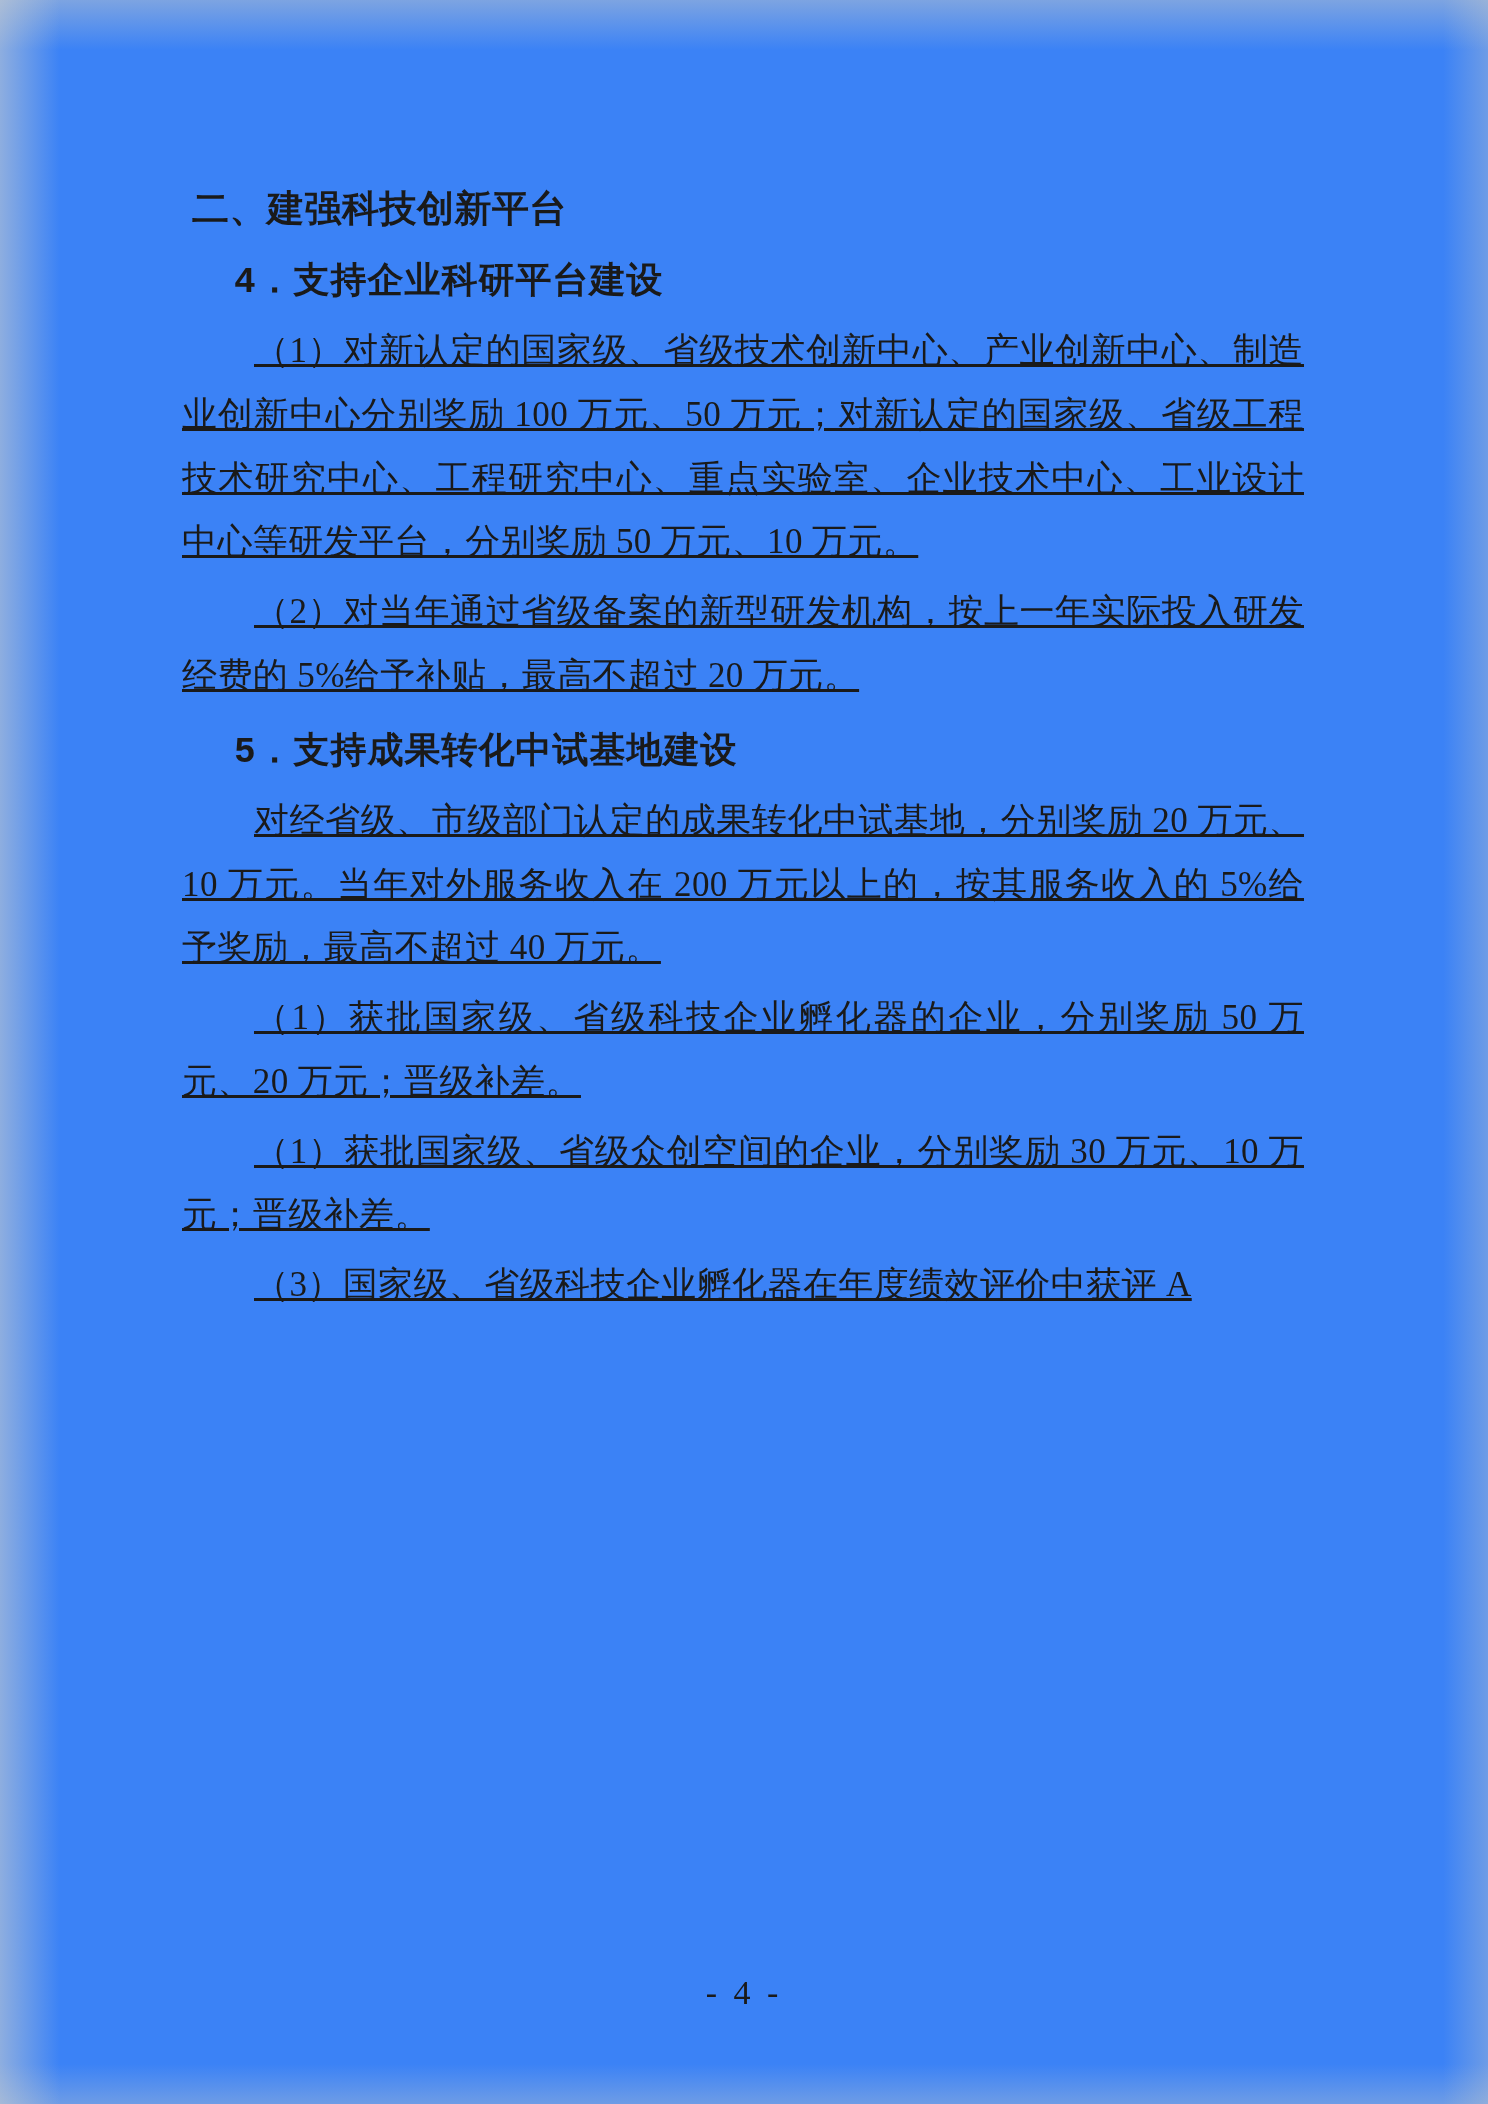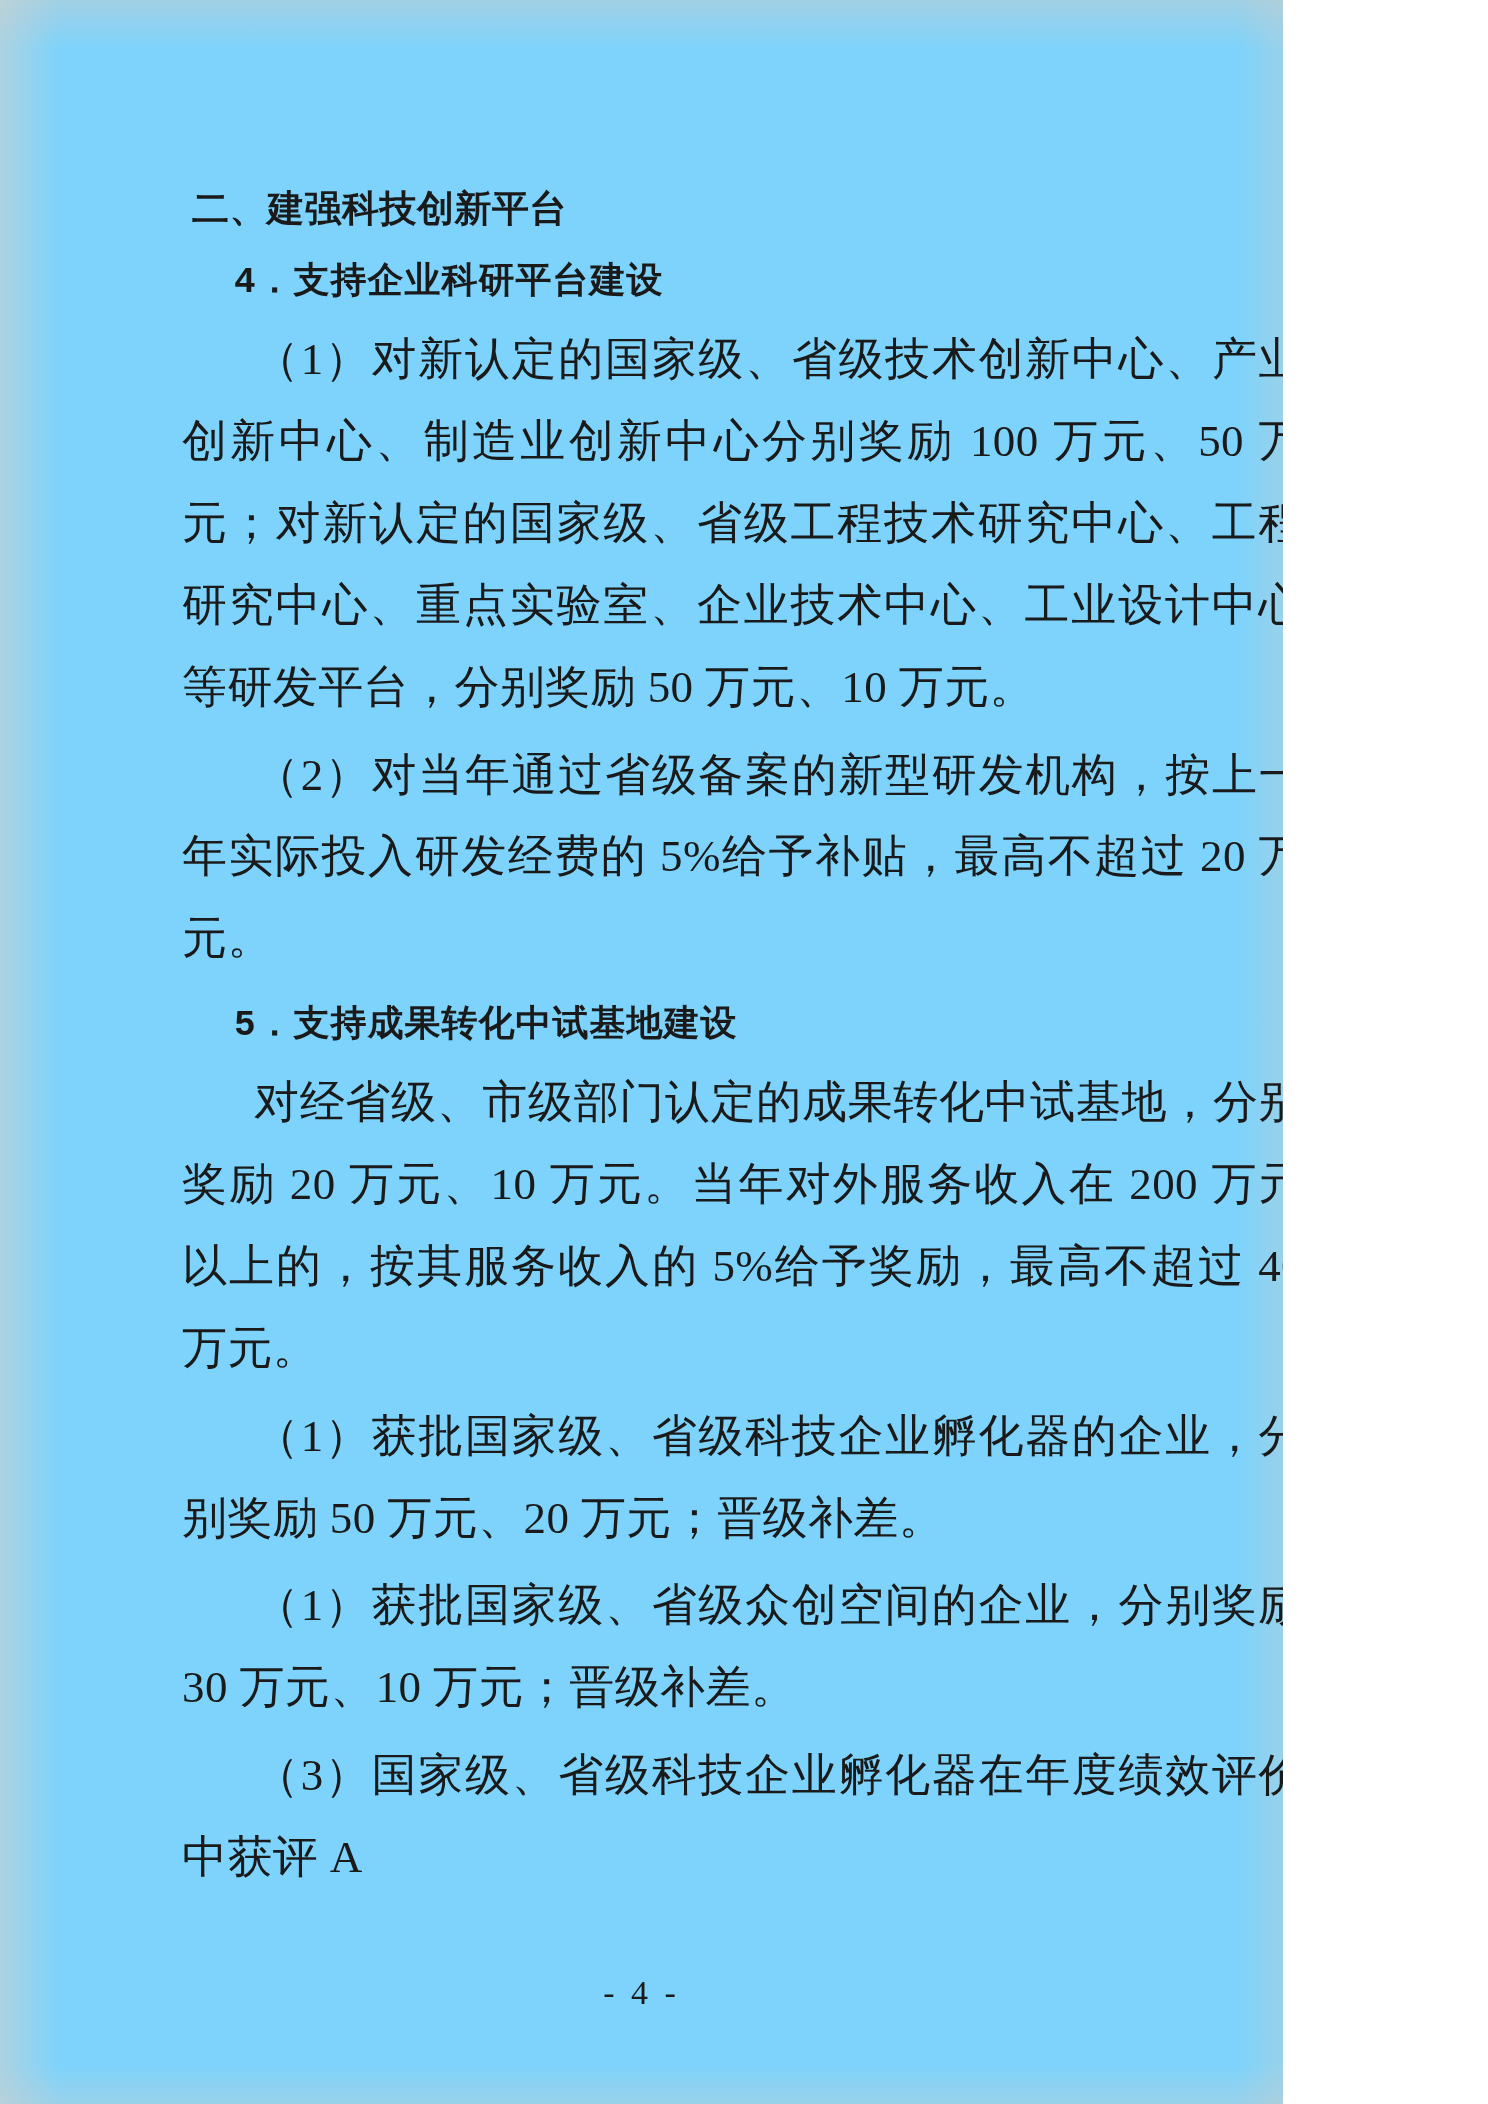--- a/index.html
+++ b/index.html
@@ -2,23 +2,23 @@
 <html><head>
 <meta charset="utf-8">
 <style>
   html, body {
     margin: 0;
     padding: 0;
     background: #ffffff;
   }
   .page {
     position: relative;
-    width: 1283px;
+    width: 1488px;
     height: 2104px;
-    background: #7dd3fc;
+    background: #3b82f6;
     overflow: hidden;
     font-family: "Liberation Serif", "DejaVu Serif", serif;
     color: #1a1a1a;
   }
   
   .page::before {
     content: "";
     position: absolute;
     inset: 0;
     background:
@@ -44,27 +44,28 @@
   }
   .h-item {
     font-size: 36px;
     font-weight: 700;
     line-height: 1.55;
     margin: 18px 0 8px 52px;
     letter-spacing: 1px;
     font-family: Liberation Mono, monospace;
   }
   .para {
-    font-size: 45px;
+    font-size: 35px;
     line-height: 1.82;
     margin: 0 0 6px 0;
     text-indent: 72px;
     text-align: justify;
     text-justify: inter-ideograph;
     letter-spacing: 0.4px;
+    text-decoration: underline;
   }
   .page-number {
     position: absolute;
     left: 0;
     right: 0;
     bottom: 92px;
     text-align: center;
     font-size: 34px;
     letter-spacing: 4px;
     font-family: "Liberation Serif", "DejaVu Serif", serif;

